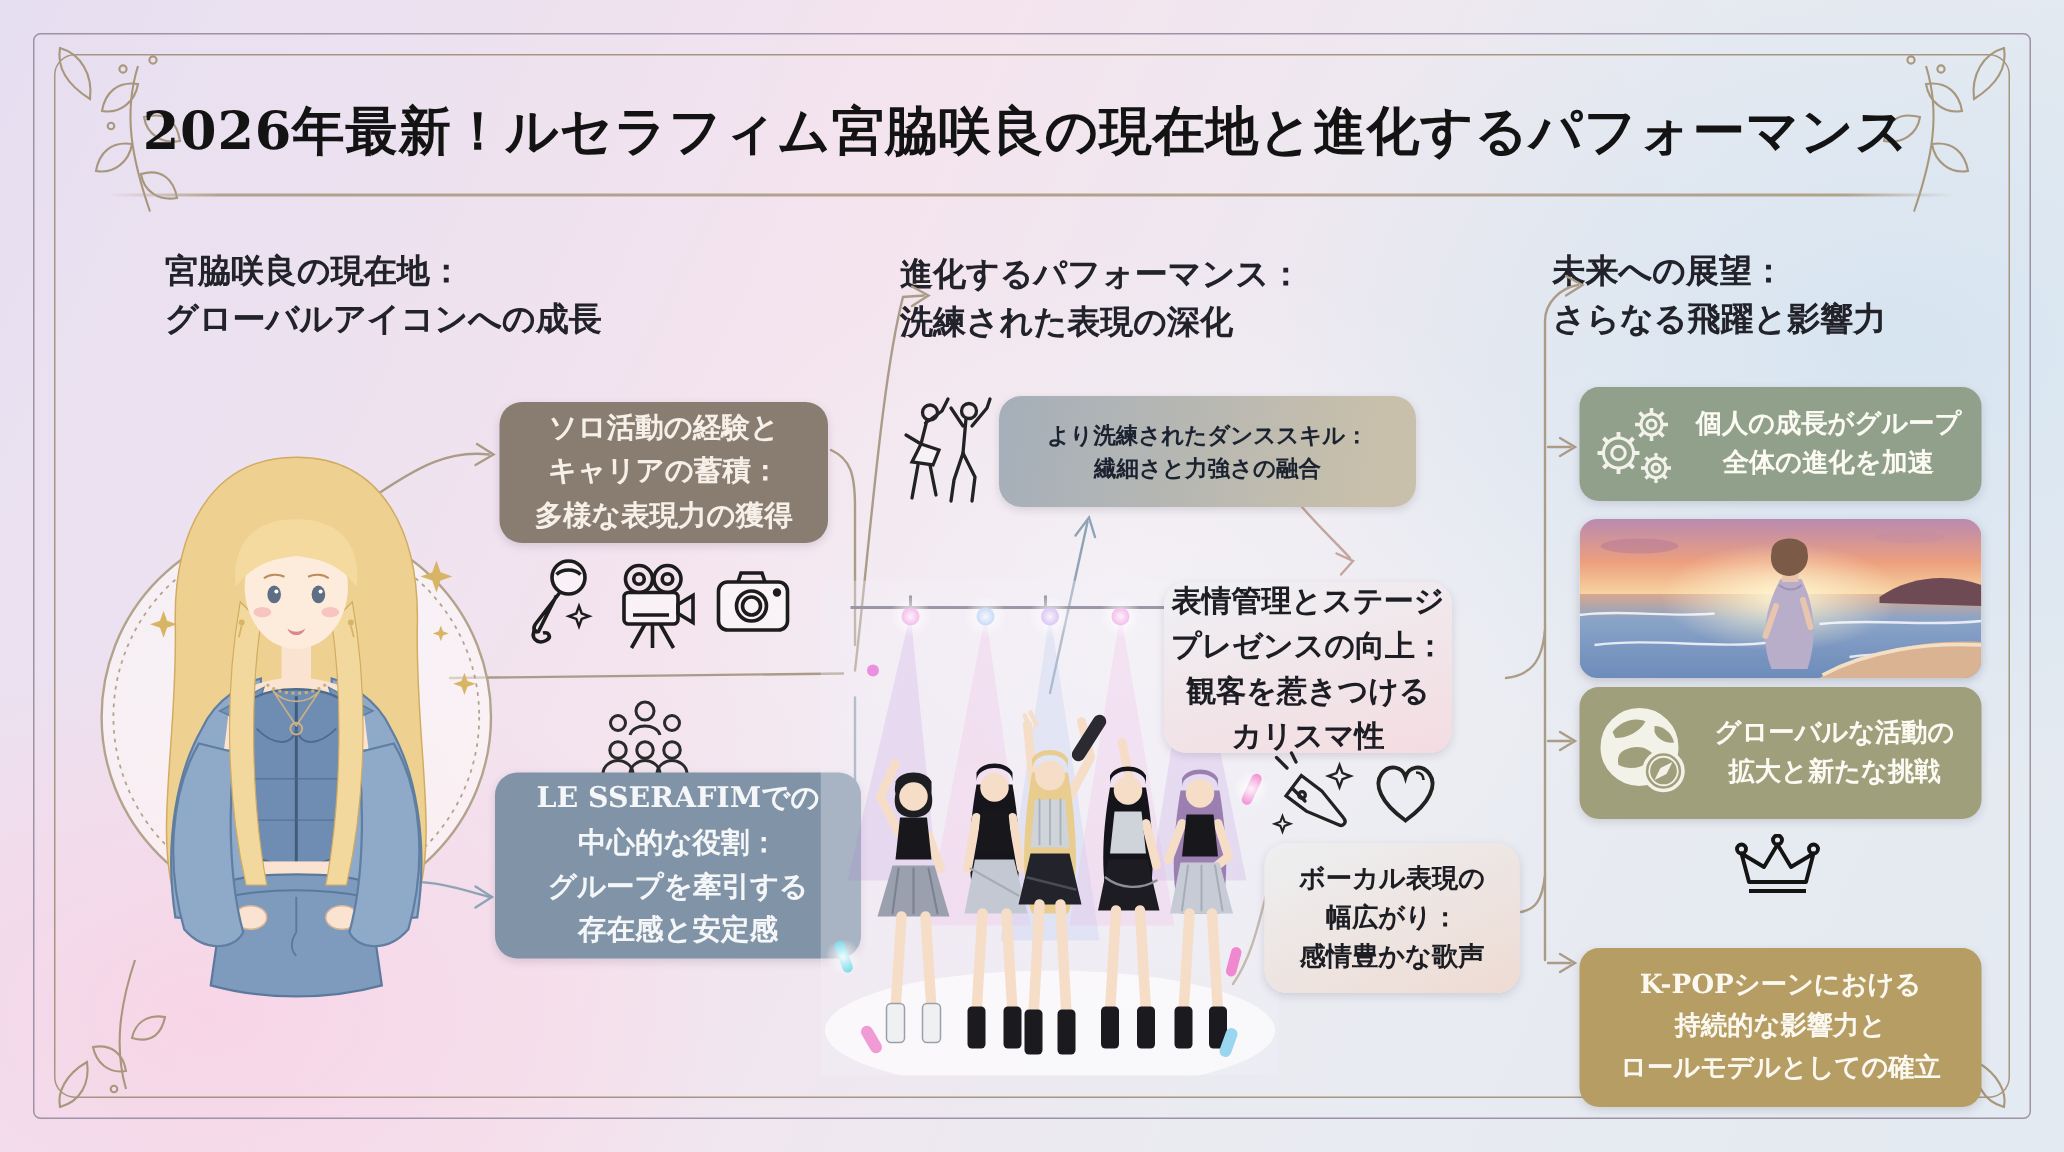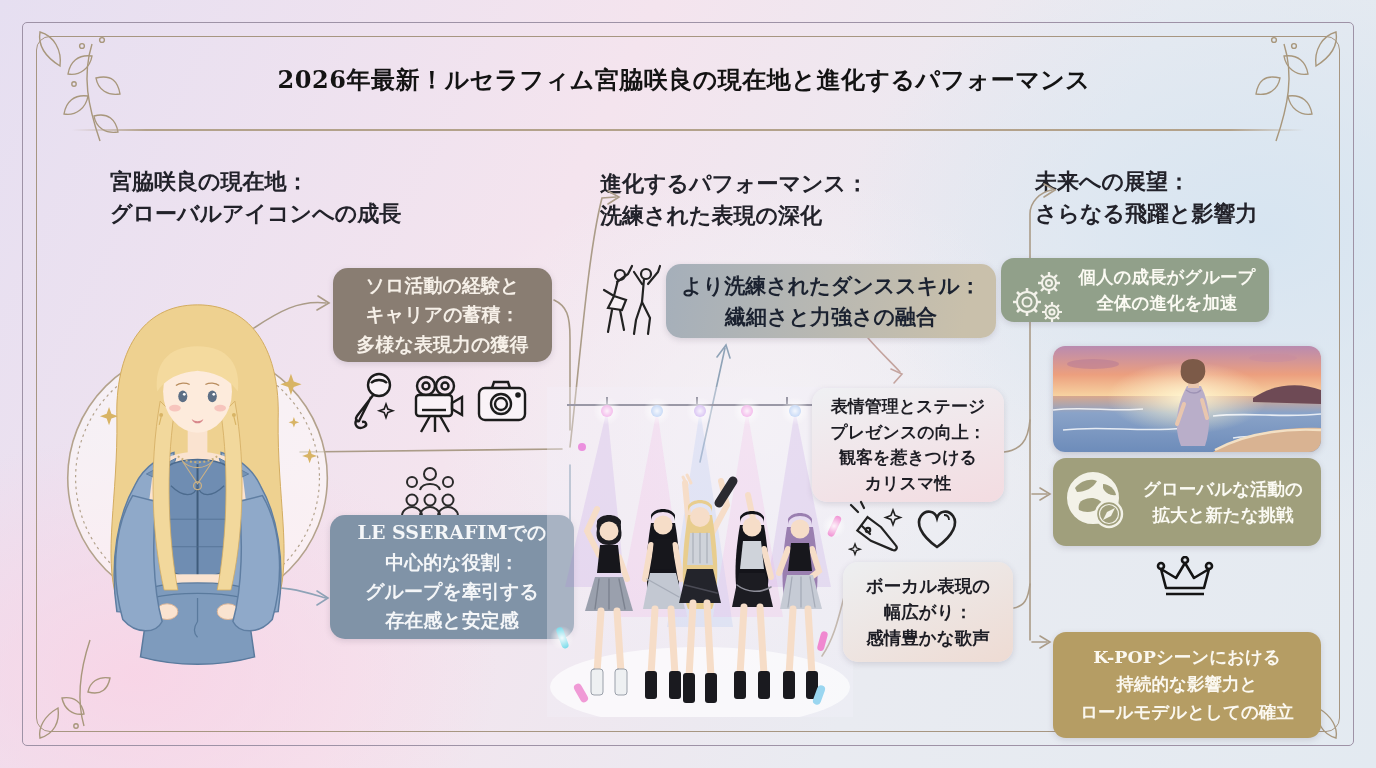--- a/index.html
+++ b/index.html
@@ -7,21 +7,21 @@
     font-family:"DejaVu Serif","Liberation Serif",serif;}
   #canvas{position:relative;width:1376px;height:768px;
     background:
       radial-gradient(ellipse 600px 400px at 10% 88%, rgba(249,211,229,.85), transparent 60%),
       radial-gradient(ellipse 700px 500px at 92% 30%, rgba(213,228,241,.9), transparent 60%),
       radial-gradient(ellipse 500px 400px at 55% 55%, rgba(246,244,247,.75), transparent 65%),
       linear-gradient(115deg,#e6dff1 0%,#f4e4ee 38%,#e9ebf1 68%,#e3eaf1 100%);}
   .frame-outer{position:absolute;inset:22px;border:1.5px solid #9e92a6;border-radius:5px;pointer-events:none;}
   .frame-inner{position:absolute;inset:36px;border:1.5px solid #a79681;border-radius:14px;pointer-events:none;}
   .title{position:absolute;top:64px;left:70px;right:78px;text-align:center;
-    font-size:24px;font-weight:bold;color:#131313;letter-spacing:.5px;}
+    font-size:35px;font-weight:bold;color:#131313;letter-spacing:.5px;}
   .divider{position:absolute;top:129px;left:72px;right:72px;height:2px;
     background:linear-gradient(90deg,transparent,#b3a28b 6%,#b3a28b 94%,transparent);}
   .colhead{position:absolute;text-align:left;font-size:22px;font-weight:bold;
     color:#22222a;line-height:1.45;white-space:pre-line;}
   .box{position:absolute;display:flex;align-items:center;justify-content:center;
     text-align:center;font-weight:bold;white-space:pre-line;border-radius:15px;
     box-shadow:0 2px 6px rgba(90,80,100,.18);}
   .box .txt{width:100%;}
   .ic{position:absolute;}
   svg{display:block;}
@@ -249,21 +249,21 @@
       <circle cx="18" cy="13" r="5"></circle>
       <path d="M16 18 L 12 34 M 12 34 L 2 28 M 15 20 L 26 12 L 30 4"></path>
       <path d="M6 46 L 12 34 L 24 38 L 20 48 Z" fill="rgba(255,255,255,.4)"></path>
       <path d="M10 48 L 6 70 M 18 48 L 22 68"></path>
       <circle cx="44" cy="12" r="5"></circle>
       <path d="M42 17 L 40 40 M 40 22 L 32 10 M 46 22 L 56 10 L 58 4"></path>
       <path d="M40 40 L 34 58 L 32 72 M 40 40 L 48 56 L 46 72"></path>
     </g>
   </svg>
 
-  <div class="box" style="left:666px;top:264px;width:330px;height:74px;background:linear-gradient(100deg,#a5afba,#c9c0ab 90%);color:#1b2230;font-size:21px;line-height:1.5">
+  <div class="box" style="left:666px;top:264px;width:278px;height:74px;background:linear-gradient(100deg,#a5afba,#c9c0ab 90%);color:#1b2230;font-size:15px;line-height:1.5">
     <div class="txt">より洗練されたダンススキル：
 繊細さと力強さの融合</div>
   </div>
 
   <svg class="ic" style="left:547px;top:387px" width="306" height="330" viewBox="0 0 306 330">
     <defs>
       <radialGradient id="glow" cx="50%" cy="50%">
         <stop offset="0%" stop-color="rgba(255,255,255,.9)"></stop>
           <stop offset="100%" stop-color="rgba(255,255,255,0)"></stop>
       </radialGradient>
@@ -367,21 +367,21 @@
       <rect x="12" y="240" width="7" height="22" rx="3.5" fill="#6fd8e8" transform="rotate(-20 15 251)"></rect>
       <circle cx="15" cy="251" r="12" fill="url(#glow)"></circle>
       <rect x="284" y="128" width="7" height="22" rx="3.5" fill="#f088d0" transform="rotate(25 287 139)"></rect>
       <circle cx="287" cy="139" r="12" fill="url(#glow)"></circle>
       <rect x="272" y="244" width="7" height="20" rx="3.5" fill="#f088d0" transform="rotate(15 275 254)"></rect>
       <rect x="30" y="296" width="8" height="20" rx="4" fill="#f09ad6" transform="rotate(-30 34 306)"></rect>
       <rect x="268" y="298" width="8" height="20" rx="4" fill="#9ad6f0" transform="rotate(20 272 308)"></rect>
     </g>
   </svg>
 
-  <div class="box" style="left:812px;top:388px;width:192px;height:114px;background:linear-gradient(165deg,#eff0f3,#f3dce1);color:#1d1d24;font-size:17px;line-height:1.5">
+  <div class="box" style="left:776px;top:388px;width:192px;height:114px;background:linear-gradient(165deg,#eff0f3,#f3dce1);color:#1d1d24;font-size:20px;line-height:1.5">
     <div class="txt">表情管理とステージ
 プレゼンスの向上：
 観客を惹きつける
 カリスマ性</div>
   </div>
 
   <div class="ic" style="left:848px;top:500px;display:flex;gap:8px;align-items:center">
     <svg width="58" height="58" viewBox="0 0 58 58">
       <g fill="none" stroke="#222" stroke-width="2.2" stroke-linecap="round">
         <path d="M22 16 L 34 28 L 46 48 C 48 51 45 54 42 52 L 22 40 L 10 28 Z" transform="rotate(-8 28 34)"></path>
@@ -397,21 +397,21 @@
       <path d="M30 8 C 33 8 35 10 35 13" fill="none" stroke="#222" stroke-width="1.8"></path>
     </svg>
   </div>
 
   <div class="box" style="left:843px;top:562px;width:170px;height:100px;background:linear-gradient(155deg,#edeff1,#eedbd3);color:#1d1d24;font-size:17.5px;line-height:1.5">
     <div class="txt">ボーカル表現の
 幅広がり：
 感情豊かな歌声</div>
   </div>
 
-  <div class="box" style="left:1001px;top:258px;width:268px;height:64px;background:#91a08a;color:#fbfaf3;font-size:17.5px;line-height:1.5;border-radius:13px">
+  <div class="box" style="left:1053px;top:258px;width:268px;height:76px;background:#91a08a;color:#fbfaf3;font-size:17.5px;line-height:1.5;border-radius:13px">
     <svg style="position:absolute;left:10px;top:10px" width="58" height="60" viewBox="0 0 58 60">
       <g fill="none" stroke="#f3f2ea" stroke-width="2">
         <circle cx="38" cy="15" r="7"></circle>
           <circle cx="38" cy="15" r="3"></circle>
         <g stroke-width="2.4">
             <path d="M38 4 L 38 8 M 38 22 L 38 26 M 27 15 L 31 15 M 45 15 L 49 15 M 30 7 L 33 10 M 43 20 L 46 23 M 46 7 L 43 10 M 33 20 L 30 23"></path>
           </g>
         <circle cx="16" cy="34" r="10"></circle>
           <circle cx="16" cy="34" r="4.5"></circle>
         <g stroke-width="2.6">

